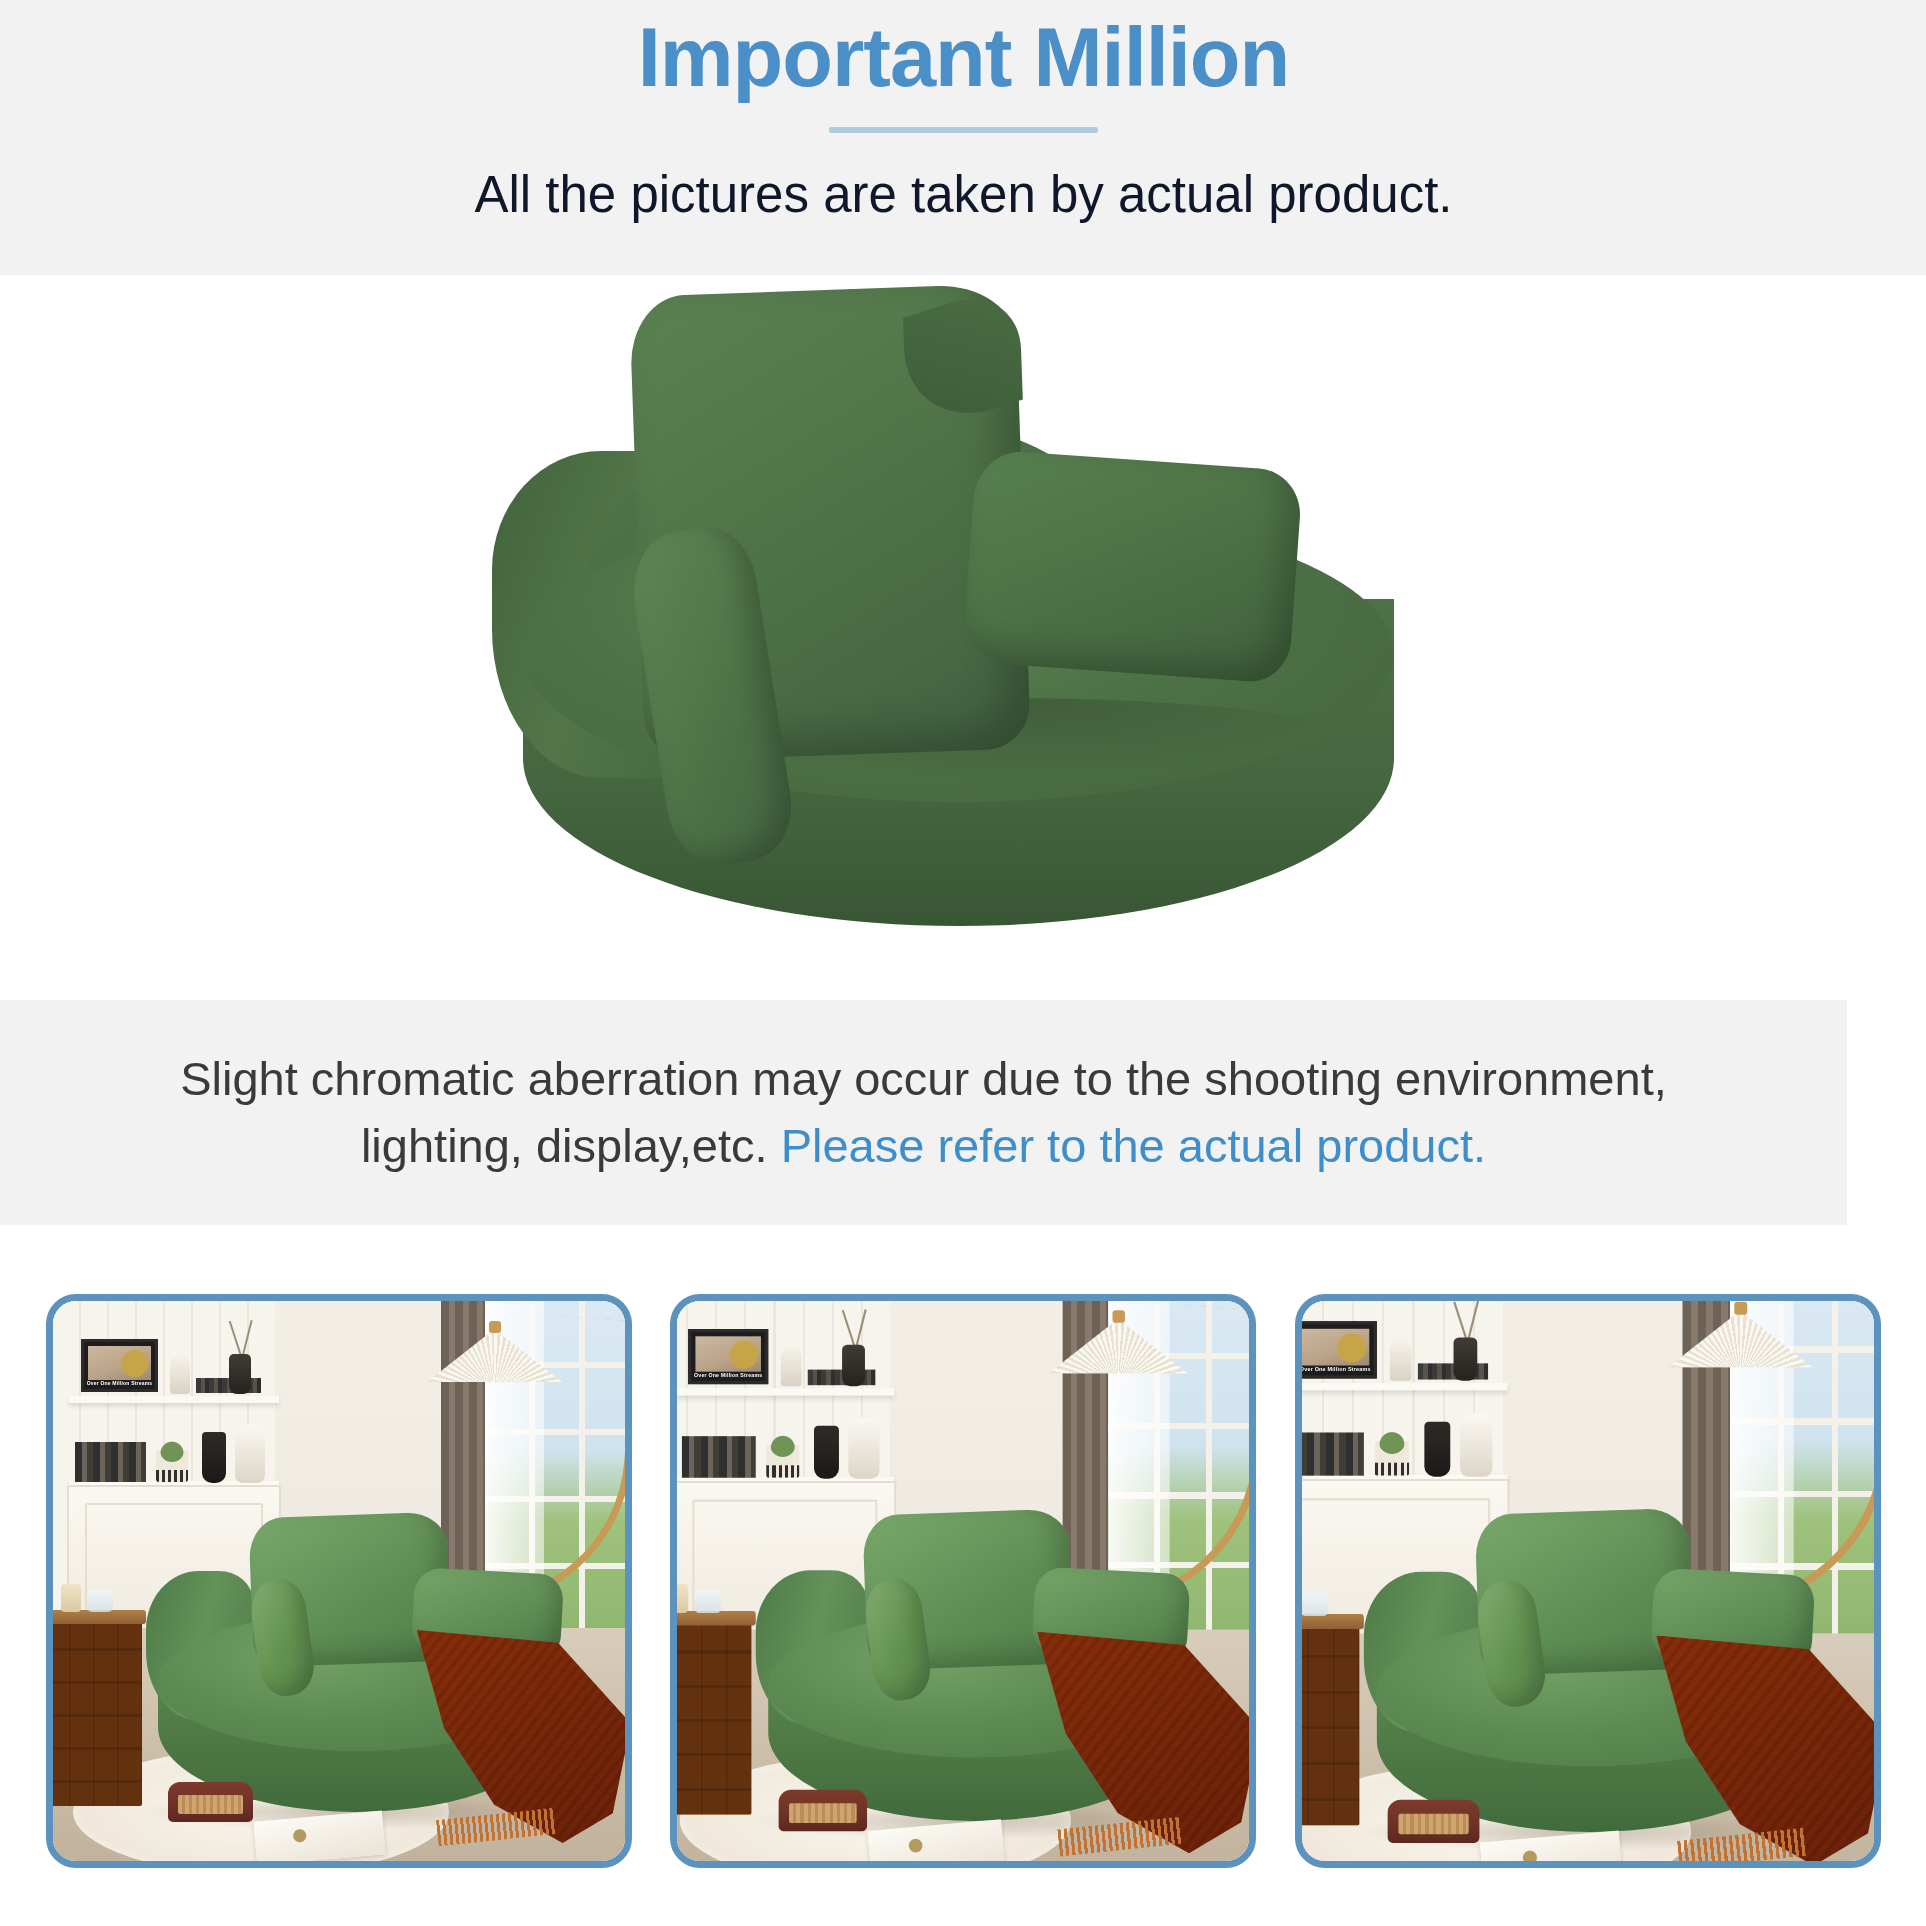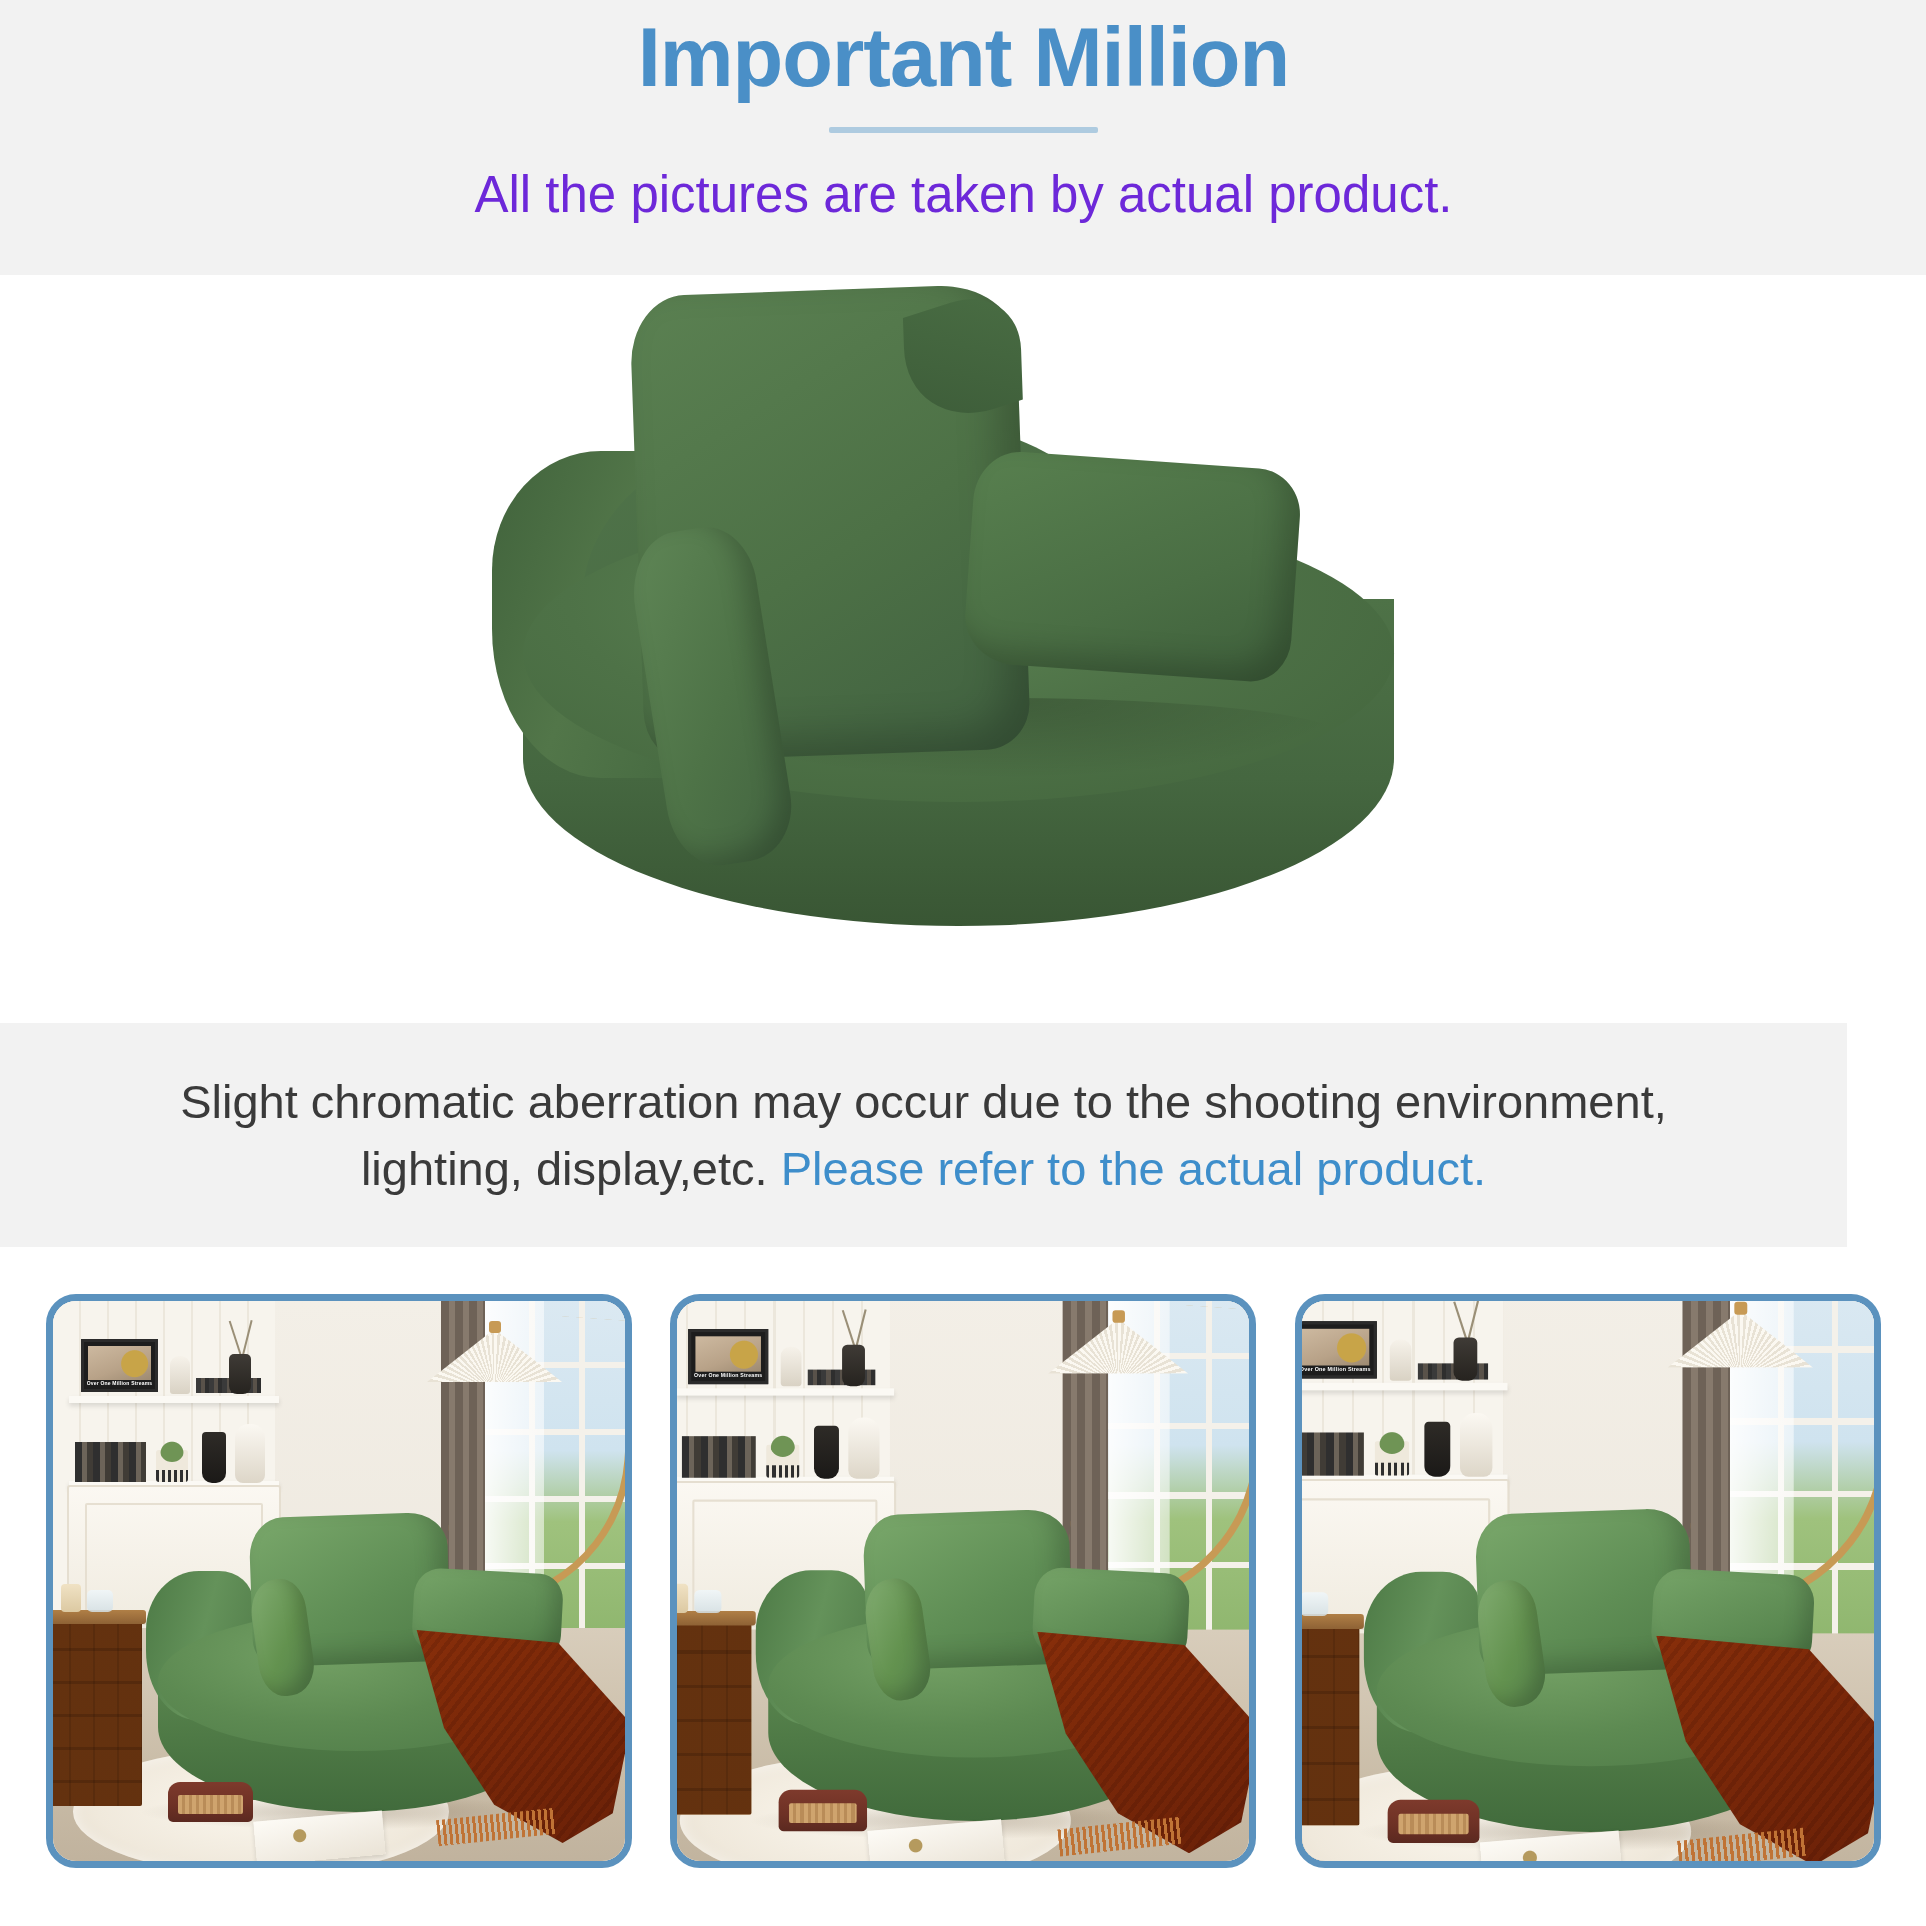--- a/index.html
+++ b/index.html
@@ -19,21 +19,21 @@
   .title {
     margin-top:12px;
     font-size:83px; font-weight:bold; letter-spacing:-1px;
     color:#4a8fc7; line-height:1.12;
   }
   .title-rule {
     width:269px; height:6px; background:#aecbe0;
     margin-top:22px; border-radius:2px;
   }
   .subtitle {
-    margin-top:32px; font-size:51px; color:#6d28d9; font-weight:400;
+    margin-top:32px; font-size:51px; color:#0f172a; font-weight:400;
   }
 
   
   .band-hero {
     position:absolute; left:0; top:275px; width:1927px; height:747px;
     background:#ffffff;
     display:flex; align-items:center; justify-content:center;
   }
   .hero-stage { position:relative; width:1000px; height:693px; }
 
@@ -104,21 +104,21 @@
   }
   
   .hero-crease {
     position:absolute; left:198px; top:396px; width:683px; height:79px;
     border-radius:50%;
     background:radial-gradient(ellipse at 50% 0%, rgba(0,0,0,.2), rgba(0,0,0,0) 72%);
   }
 
   
   .band-note {
-    position:absolute; left:0; top:1023px; width:1847px; height:225px;
+    position:absolute; left:0; top:1000px; width:1847px; height:225px;
     background:#f2f2f2;
     display:flex; flex-direction:column; align-items:center; justify-content:center;
   }
   .note-line { font-size:47px; color:#3a3a3a; line-height:1.42; text-align:center; }
   .note-accent { color:#3e8ecb; font-weight:normal; }
 
   
   .band-thumbs {
     position:absolute; left:0; top:1247px; width:1927px; height:679px;
     background:#ffffff;

